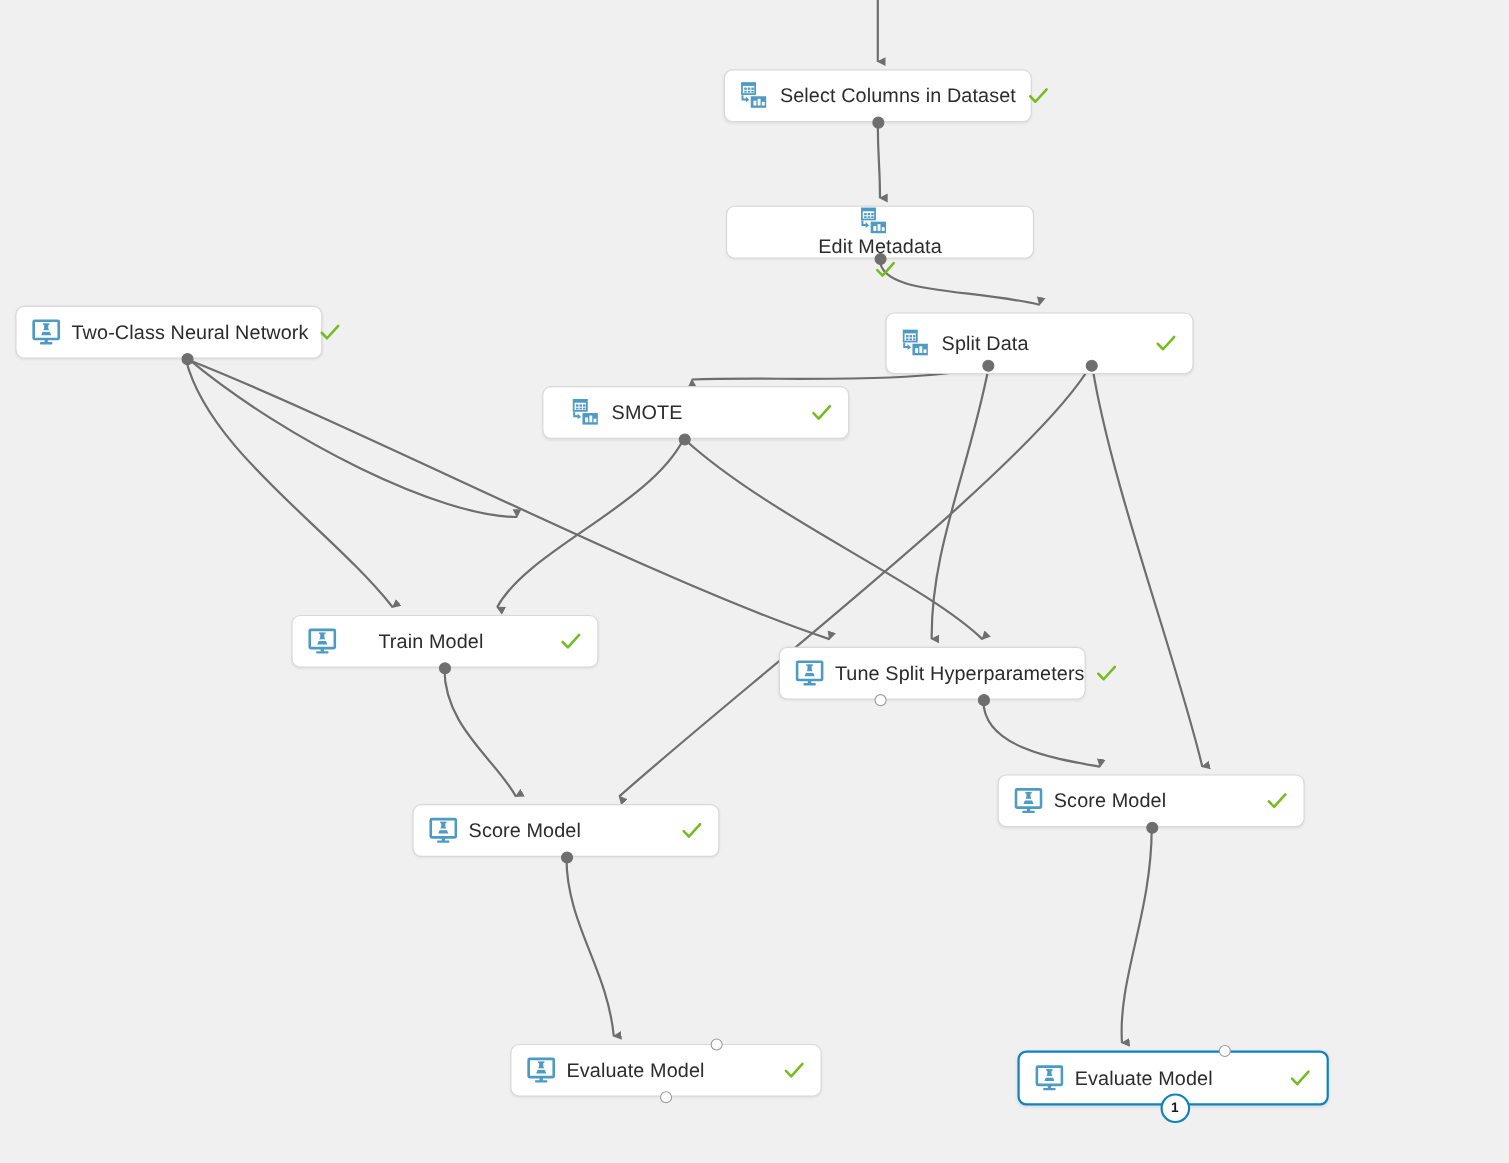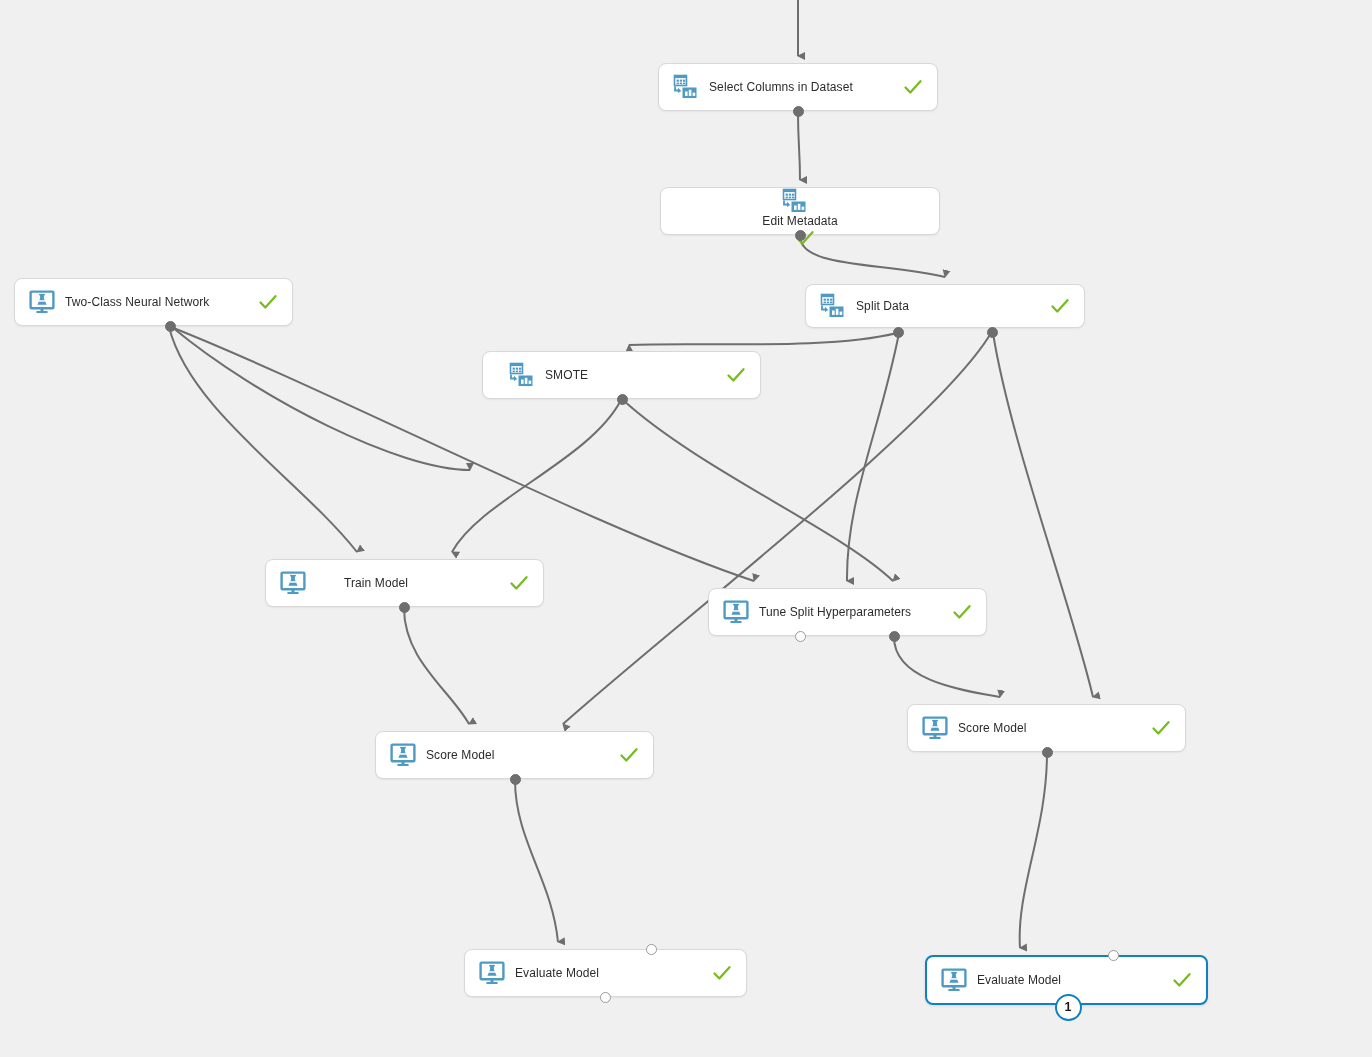--- a/index.html
+++ b/index.html
@@ -39,21 +39,21 @@
     box-shadow: 0 1px 3px rgba(0,0,0,0.10);
   }
   .node-icon {
     width: 26px;
     height: 26px;
     flex: 0 0 26px;
     margin-right: 10px;
     display: block;
   }
   .node-label {
-    font-size: 12px;
+    font-size: 18px;
     color: #2b2b2b;
     white-space: nowrap;
     flex: 1 1 auto;
     letter-spacing: 0.1px;
   }
   .node-check {
     width: 20px;
     height: 20px;
     flex: 0 0 20px;
     margin-left: 10px;
@@ -172,21 +172,21 @@
     <rect x="10.1" y="4.9" width="5.8" height="1.5" fill="#4e9ac4"></rect>
     <rect x="9.4" y="11.2" width="7.2" height="1.5" fill="#ffffff"></rect>
     <rect x="11.5" y="19.2" width="3" height="3.4" fill="#4e9ac4"></rect>
     <rect x="7.4" y="22" width="11.2" height="2.1" rx="0.6" fill="#4e9ac4"></rect>
   </svg></span>
         <span class="node-label">Two-Class Neural Network</span>
         <span class="node-check" title="completed"><svg viewBox="0 0 20 20" xmlns="http://www.w3.org/2000/svg">
     <path d="M 2.5 10.5 L 7.3 15.5 L 17.5 4.2" fill="none" stroke="#76bc21" stroke-width="2.3" stroke-linecap="round" stroke-linejoin="round"></path>
   </svg></span>
       </div>
-      <div class="node" style="left: 805px; top: 284px; width: 280px; height: 44px;">
+      <div class="node" style="left: 805px; top: 284px; width: 280px; height: 56px;">
         <span class="node-icon"><svg viewBox="0 0 26 26" xmlns="http://www.w3.org/2000/svg">
     <rect x="1.5" y="1.5" width="12" height="10" fill="#ffffff" stroke="#4e9ac4" stroke-width="1.6"></rect>
     <rect x="1.5" y="1.5" width="12" height="2.6" fill="#4e9ac4"></rect>
     <rect x="3.6" y="5.6" width="2.3" height="2.1" fill="#4e9ac4"></rect>
     <rect x="6.8" y="5.6" width="2.3" height="2.1" fill="#4e9ac4"></rect>
     <rect x="10" y="5.6" width="2.3" height="2.1" fill="#4e9ac4"></rect>
     <rect x="3.6" y="8.6" width="2.3" height="1.6" fill="#4e9ac4"></rect>
     <rect x="6.8" y="8.6" width="2.3" height="1.6" fill="#4e9ac4"></rect>
     <rect x="10" y="8.6" width="2.3" height="1.6" fill="#4e9ac4"></rect>
     <path d="M 2 12.5 L 2 16.5 L 6.6 16.5" fill="none" stroke="#4e9ac4" stroke-width="1.8"></path>
@@ -194,21 +194,21 @@
     <rect x="9.5" y="13.5" width="14" height="10.5" fill="#4e9ac4"></rect>
     <rect x="12" y="17.5" width="2.6" height="4.4" fill="#ffffff"></rect>
     <rect x="15.8" y="15.8" width="2.6" height="6.1" fill="#ffffff"></rect>
     <rect x="19.6" y="18.6" width="2.6" height="3.3" fill="#ffffff"></rect>
   </svg></span>
         <span class="node-label">Split Data</span>
         <span class="node-check" title="completed"><svg viewBox="0 0 20 20" xmlns="http://www.w3.org/2000/svg">
     <path d="M 2.5 10.5 L 7.3 15.5 L 17.5 4.2" fill="none" stroke="#76bc21" stroke-width="2.3" stroke-linecap="round" stroke-linejoin="round"></path>
   </svg></span>
       </div>
-      <div class="node" style="left: 482px; top: 351px; width: 279px; height: 48px; padding-left: 26px;">
+      <div class="node" style="left: 493px; top: 351px; width: 279px; height: 48px; padding-left: 26px;">
         <span class="node-icon"><svg viewBox="0 0 26 26" xmlns="http://www.w3.org/2000/svg">
     <rect x="1.5" y="1.5" width="12" height="10" fill="#ffffff" stroke="#4e9ac4" stroke-width="1.6"></rect>
     <rect x="1.5" y="1.5" width="12" height="2.6" fill="#4e9ac4"></rect>
     <rect x="3.6" y="5.6" width="2.3" height="2.1" fill="#4e9ac4"></rect>
     <rect x="6.8" y="5.6" width="2.3" height="2.1" fill="#4e9ac4"></rect>
     <rect x="10" y="5.6" width="2.3" height="2.1" fill="#4e9ac4"></rect>
     <rect x="3.6" y="8.6" width="2.3" height="1.6" fill="#4e9ac4"></rect>
     <rect x="6.8" y="8.6" width="2.3" height="1.6" fill="#4e9ac4"></rect>
     <rect x="10" y="8.6" width="2.3" height="1.6" fill="#4e9ac4"></rect>
     <path d="M 2 12.5 L 2 16.5 L 6.6 16.5" fill="none" stroke="#4e9ac4" stroke-width="1.8"></path>

